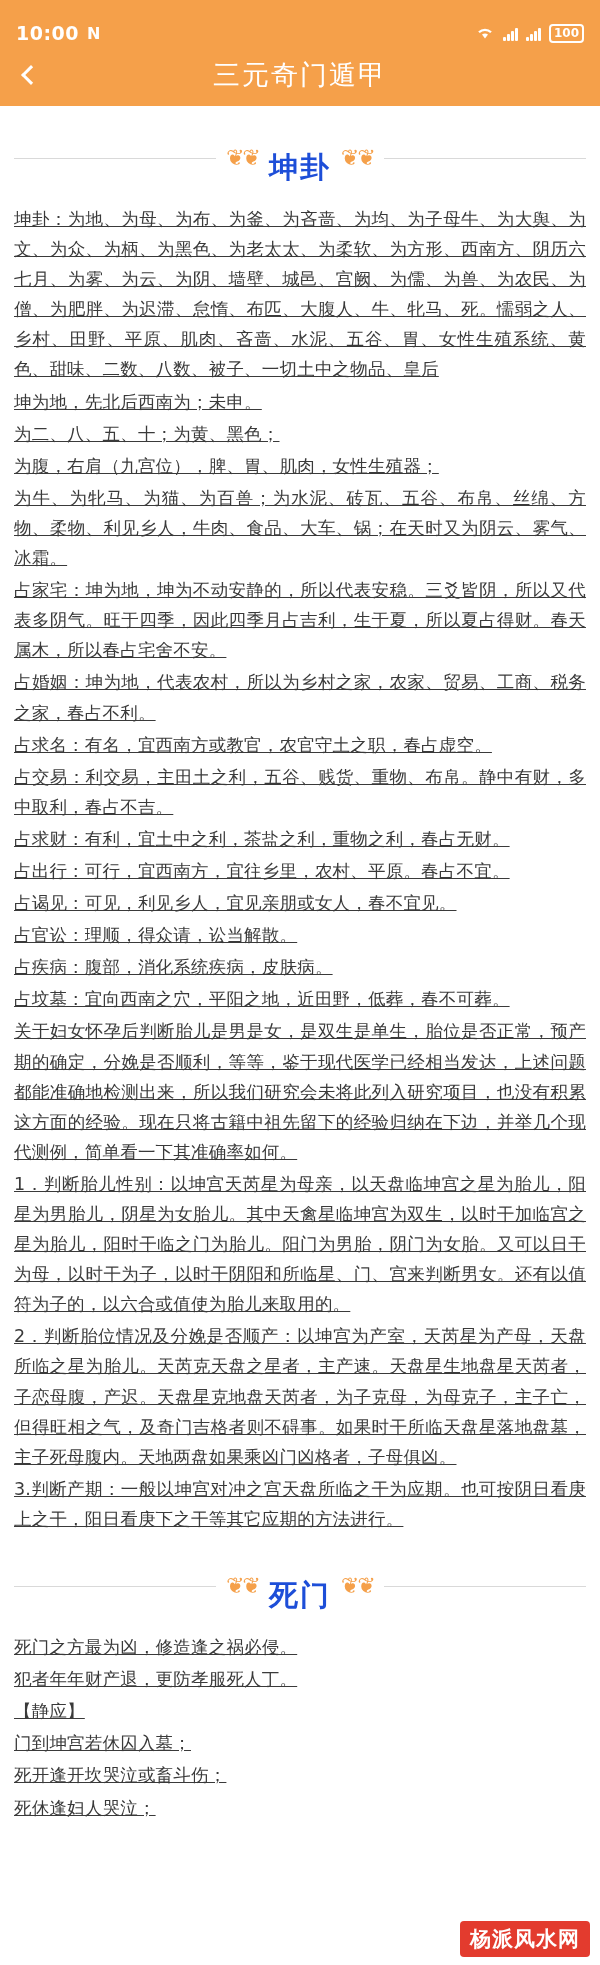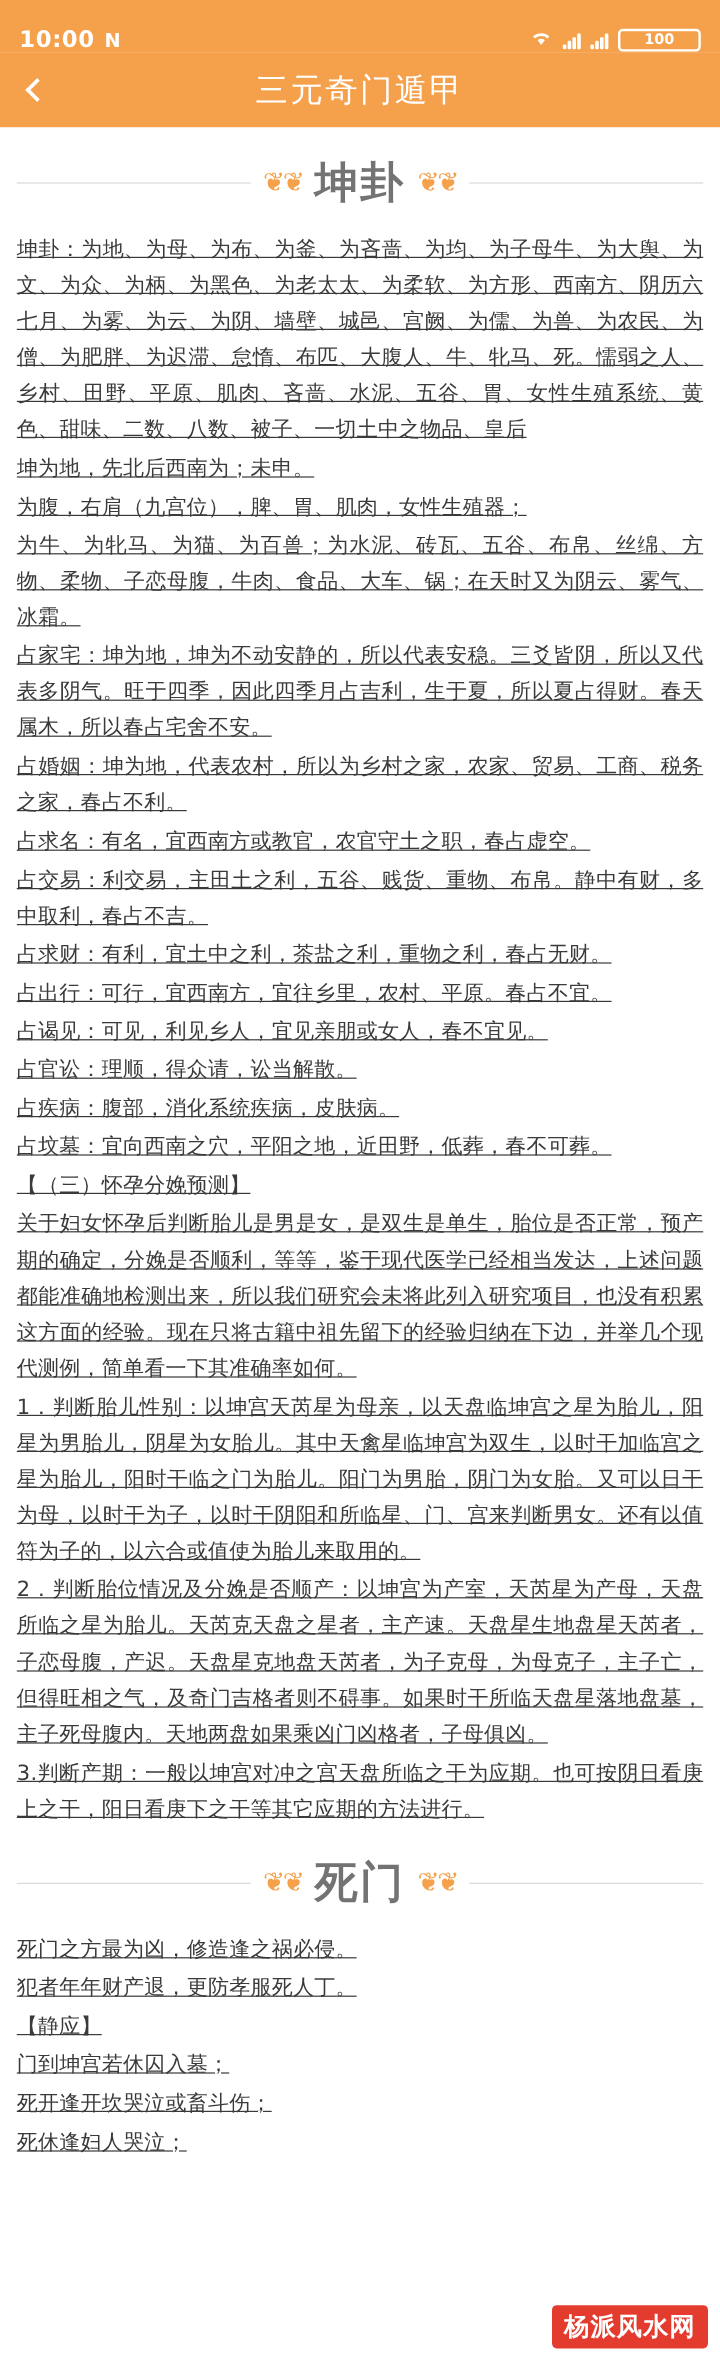--- a/index.html
+++ b/index.html
@@ -36,21 +36,21 @@
   .sig { display: inline-flex; align-items: flex-end; gap: 1px; height: 14px; }
   .sig i { display: block; width: 3px; background: #fff; border-radius: 1px; }
   .sig i:nth-child(1) { height: 4px; }
   .sig i:nth-child(2) { height: 7px; }
   .sig i:nth-child(3) { height: 10px; }
   .sig i:nth-child(4) { height: 13px; }
   .batt {
     border: 2px solid #fff;
     border-radius: 4px;
     font-size: 12px;
-    padding: 0px 20px;
+    padding: 0px 3px;
     line-height: 15px;
     font-weight: bold;
     color: #fff;
     min-width: 30px;
     text-align: center;
   }
   
   .titlebar {
     height: 62px;
     background: #f5a04a;
@@ -99,24 +99,25 @@
     height: 1px;
     background: #d9d9d9;
   }
   .orn {
     color: #f5a04a;
     font-size: 22px;
     line-height: 1;
     letter-spacing: -2px;
   }
   .section-title {
-    font-size: 36px;
+    font-size: 29px;
     font-weight: bold;
-    color: #737373;
+    color: #1d4ed8;
     letter-spacing: 2px;
+    margin-top: 20px;
   }
   .body-text {
     font-size: 17.5px;
     line-height: 1.72;
     color: #3a3a3a;
     text-align: justify;
     white-space: pre-wrap;
     word-break: break-all;
     letter-spacing: 0.2px;
   }
@@ -180,33 +181,33 @@
     <div class="section-head">
       <span class="rule"></span>
       <span class="orn">❦❦</span>
       <span class="section-title">坤卦</span>
       <span class="orn">❦❦</span>
       <span class="rule"></span>
     </div>
 
     <p class="body-text block">坤卦：为地、为母、为布、为釜、为吝啬、为均、为子母牛、为大舆、为文、为众、为柄、为黑色、为老太太、为柔软、为方形、西南方、阴历六七月、为雾、为云、为阴、墙壁、城邑、宫阙、为儒、为兽、为农民、为僧、为肥胖、为迟滞、怠惰、布匹、大腹人、牛、牝马、死。懦弱之人、乡村、田野、平原、肌肉、吝啬、水泥、五谷、胃、女性生殖系统、黄色、甜味、二数、八数、被子、一切土中之物品、皇后</p>
     <p class="body-text block">坤为地，先北后西南为；未申。</p>
+    <p class="body-text block">为二、八、五、十；为黄、黑色；</p>
     <p class="body-text block">为腹，右肩（九宫位），脾、胃、肌肉，女性生殖器；</p>
-    <p class="body-text block">为牛、为牝马、为猫、为百兽；为水泥、砖瓦、五谷、布帛、丝绵、方物、柔物、子恋母腹，牛肉、食品、大车、锅；在天时又为阴云、雾气、冰霜。</p>
+    <p class="body-text block">为牛、为牝马、为猫、为百兽；为水泥、砖瓦、五谷、布帛、丝绵、方物、柔物、利见乡人，牛肉、食品、大车、锅；在天时又为阴云、雾气、冰霜。</p>
     <p class="body-text block">占家宅：坤为地，坤为不动安静的，所以代表安稳。三爻皆阴，所以又代表多阴气。旺于四季，因此四季月占吉利，生于夏，所以夏占得财。春天属木，所以春占宅舍不安。</p>
     <p class="body-text block">占婚姻：坤为地，代表农村，所以为乡村之家，农家、贸易、工商、税务之家，春占不利。</p>
     <p class="body-text block">占求名：有名，宜西南方或教官，农官守土之职，春占虚空。</p>
     <p class="body-text block">占交易：利交易，主田土之利，五谷、贱货、重物、布帛。静中有财，多中取利，春占不吉。</p>
     <p class="body-text block">占求财：有利，宜土中之利，茶盐之利，重物之利，春占无财。</p>
     <p class="body-text block">占出行：可行，宜西南方，宜往乡里，农村、平原。春占不宜。</p>
     <p class="body-text block">占谒见：可见，利见乡人，宜见亲朋或女人，春不宜见。</p>
     <p class="body-text block">占官讼：理顺，得众请，讼当解散。</p>
     <p class="body-text block">占疾病：腹部，消化系统疾病，皮肤病。</p>
     <p class="body-text block">占坟墓：宜向西南之穴，平阳之地，近田野，低葬，春不可葬。</p>
-    <p class="body-text block">【（三）怀孕分娩预测】</p>
     <p class="body-text block">关于妇女怀孕后判断胎儿是男是女，是双生是单生，胎位是否正常，预产期的确定，分娩是否顺利，等等，鉴于现代医学已经相当发达，上述问题都能准确地检测出来，所以我们研究会未将此列入研究项目，也没有积累这方面的经验。现在只将古籍中祖先留下的经验归纳在下边，并举几个现代测例，简单看一下其准确率如何。</p>
     <p class="body-text block">1．判断胎儿性别：以坤宫天芮星为母亲，以天盘临坤宫之星为胎儿，阳星为男胎儿，阴星为女胎儿。其中天禽星临坤宫为双生，以时干加临宫之星为胎儿，阳时干临之门为胎儿。阳门为男胎，阴门为女胎。又可以日干为母，以时干为子，以时干阴阳和所临星、门、宫来判断男女。还有以值符为子的，以六合或值使为胎儿来取用的。</p>
     <p class="body-text block">2．判断胎位情况及分娩是否顺产：以坤宫为产室，天芮星为产母，天盘所临之星为胎儿。天芮克天盘之星者，主产速。天盘星生地盘星天芮者，子恋母腹，产迟。天盘星克地盘天芮者，为子克母，为母克子，主子亡，但得旺相之气，及奇门吉格者则不碍事。如果时干所临天盘星落地盘墓，主子死母腹内。天地两盘如果乘凶门凶格者，子母俱凶。</p>
     <p class="body-text block">3.判断产期：一般以坤宫对冲之宫天盘所临之干为应期。也可按阴日看庚上之干，阳日看庚下之干等其它应期的方法进行。</p>
 
     <div class="section-head">
       <span class="rule"></span>
       <span class="orn">❦❦</span>
       <span class="section-title">死门</span>
       <span class="orn">❦❦</span>

